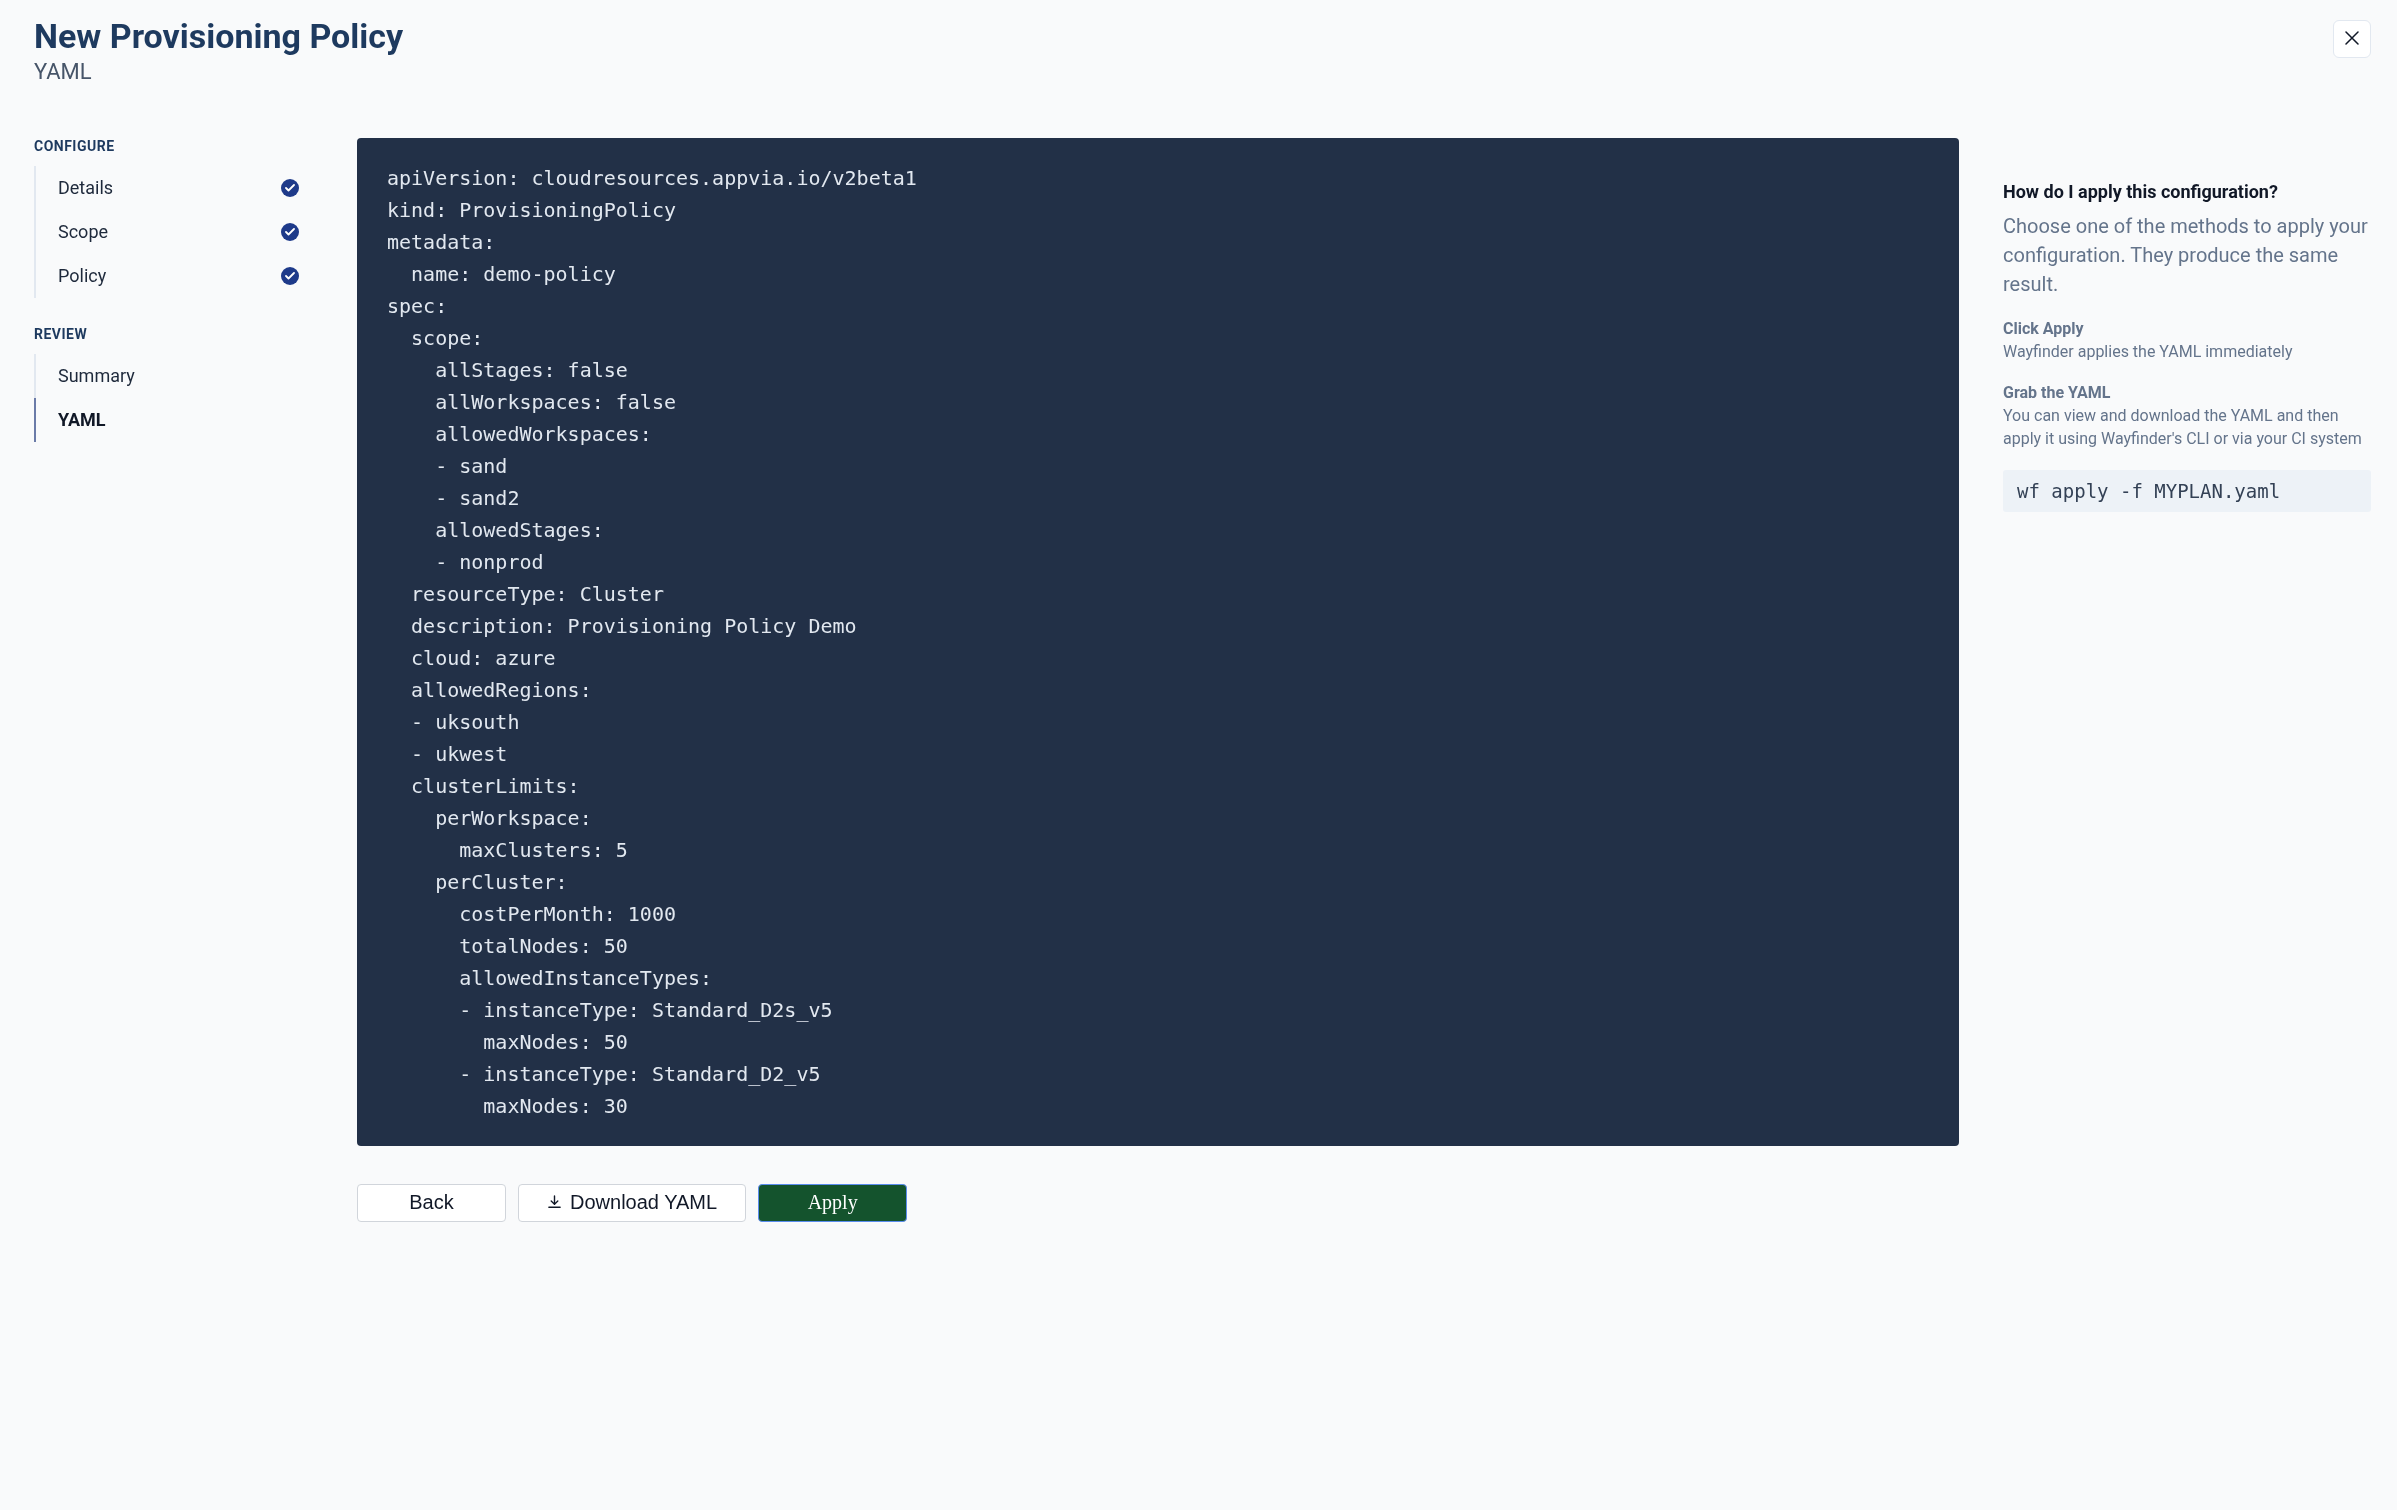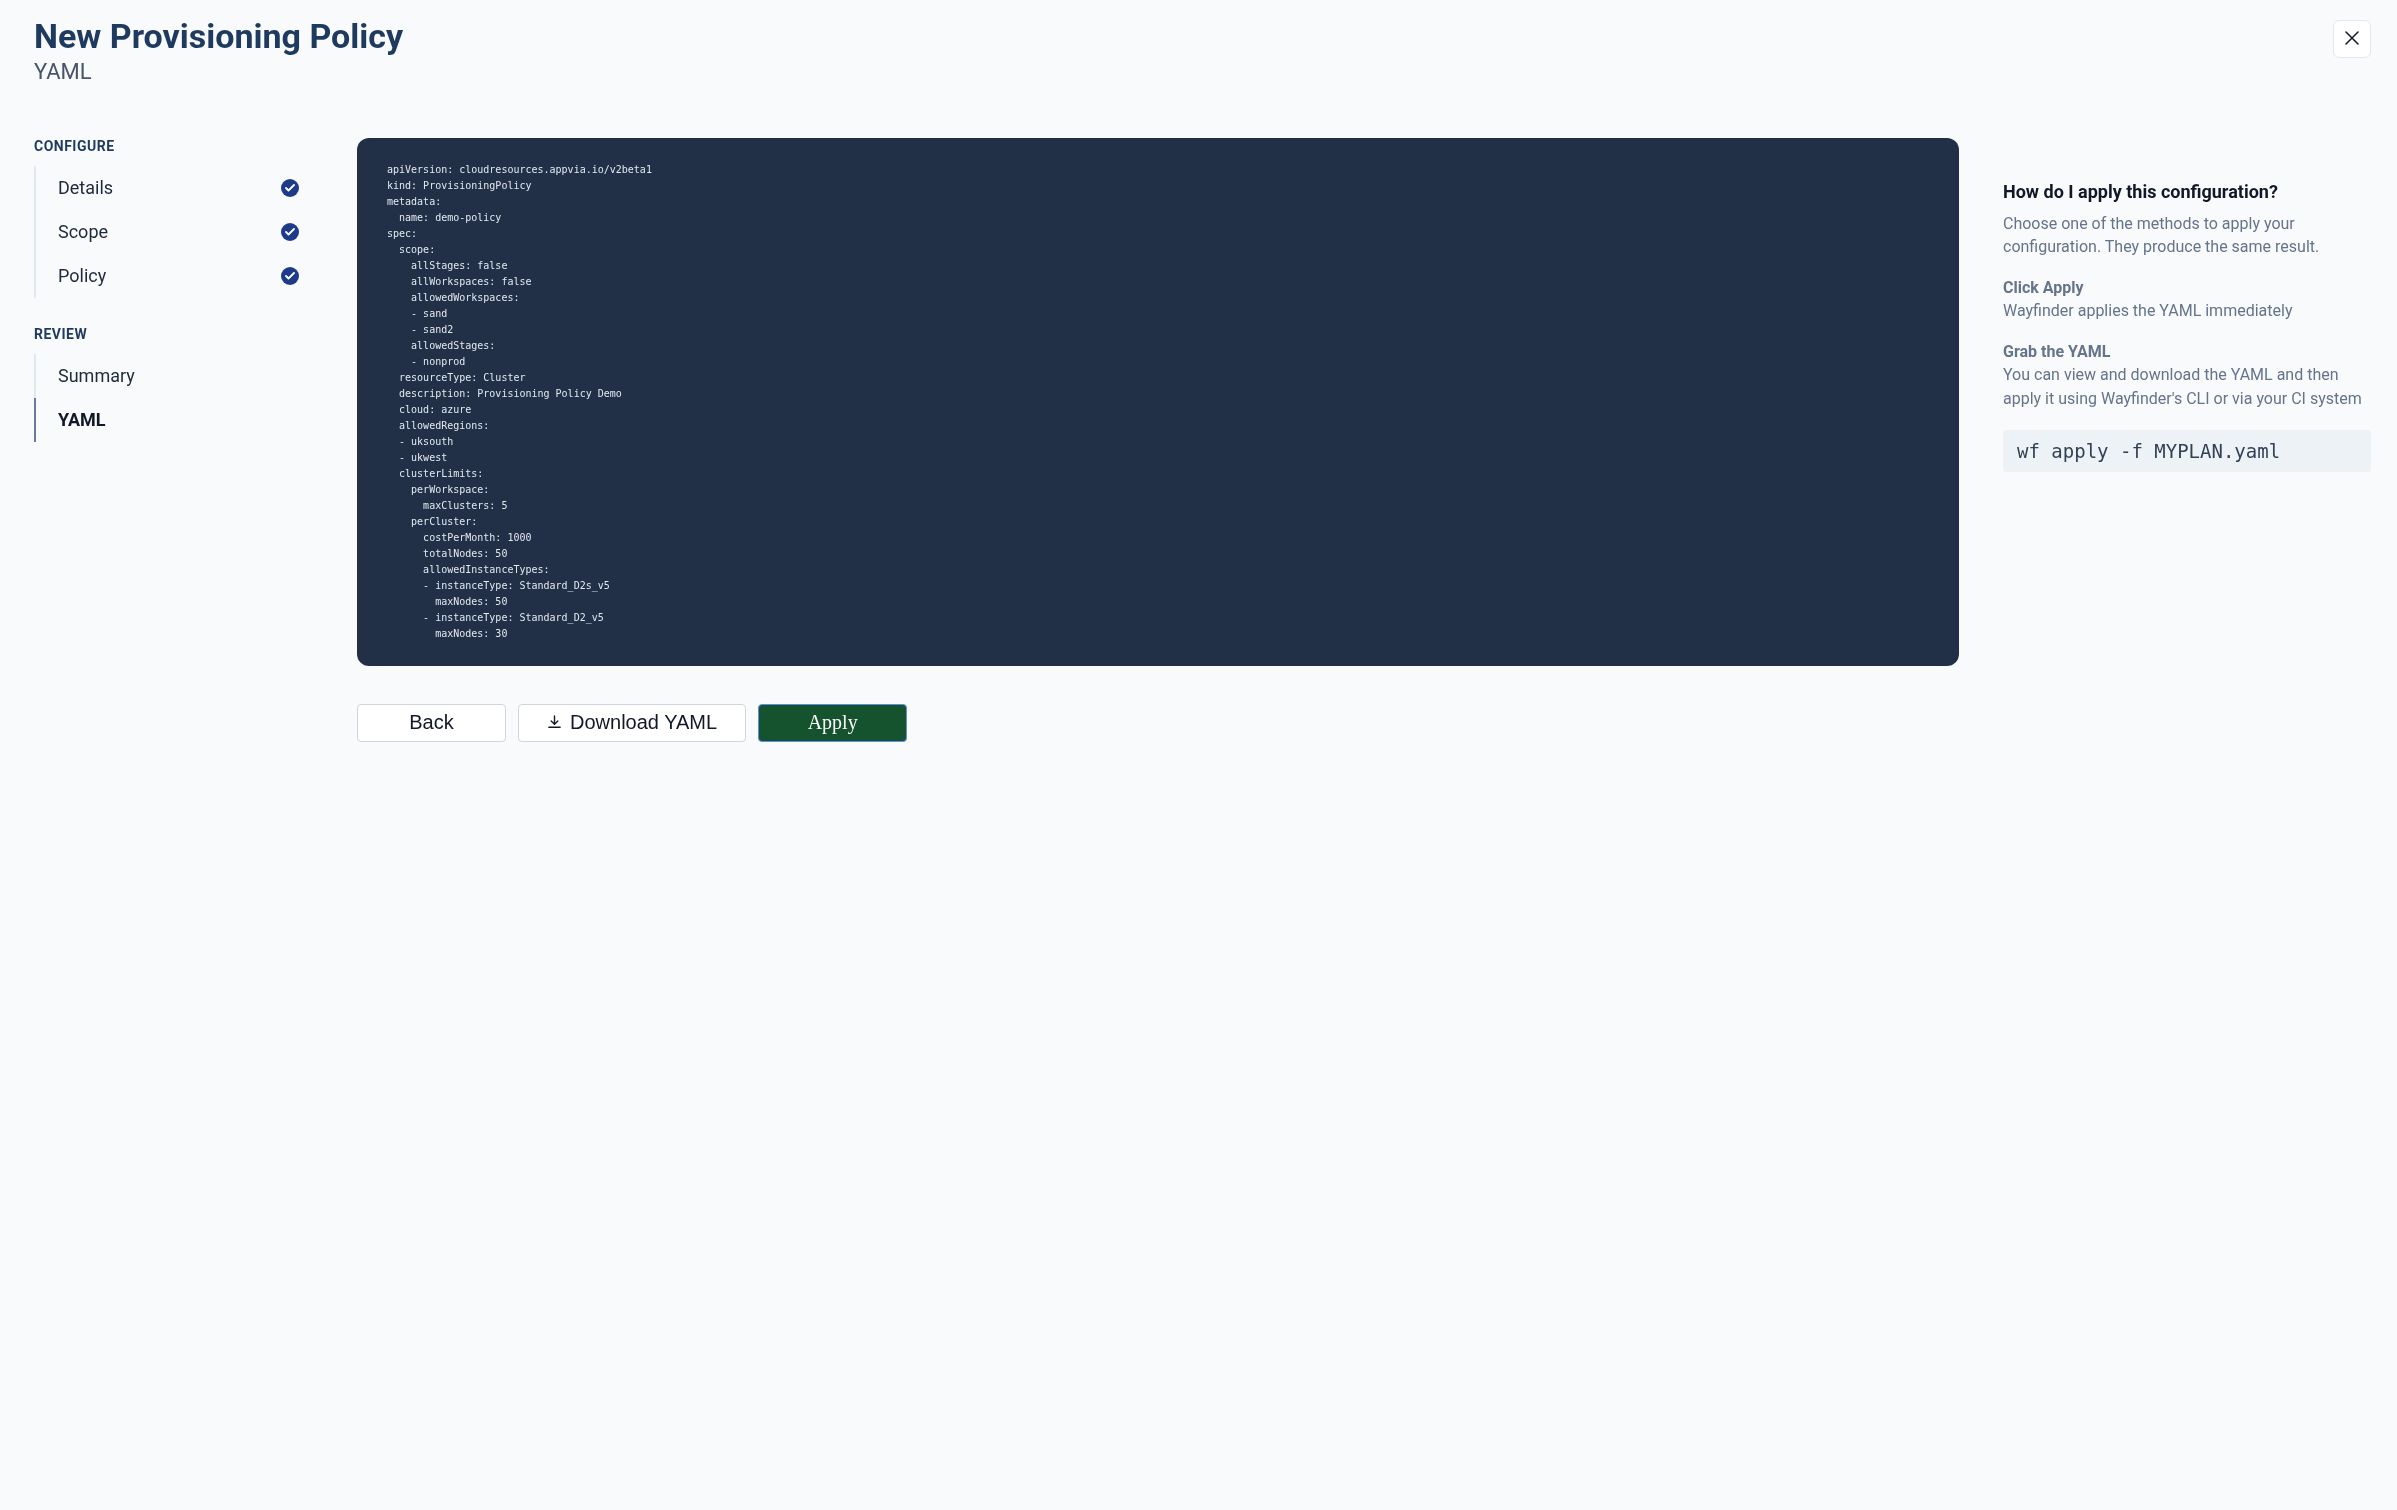--- a/index.html
+++ b/index.html
@@ -102,24 +102,24 @@
   .center-col {}
   .center-heading {
     font-size: 18px;
     font-weight: 700;
     color: #111827;
     margin-bottom: 14px;
   }
   .yaml-box {
     background: #223047;
     color: #e2e8f0;
-    border-radius: 12px;
+    border-radius: 4px;
     padding: 24px 30px;
     font-family: ui-monospace, SFMono-Regular, "SF Mono", Menlo, Consolas, monospace;
-    font-size: 10px;
+    font-size: 20px;
     line-height: 1.6;
     white-space: pre;
     overflow-x: auto;
   }
   .button-row {
     display: flex;
     gap: 12px;
     margin-top: 38px;
   }
   .btn {
@@ -150,21 +150,21 @@
   
   .right-col {}
   .right-heading {
     font-size: 18px;
     font-weight: 700;
     color: #111827;
     margin-bottom: 10px;
     margin-top: 43px;
   }
   .right-para {
-    font-size: 16px;
+    font-size: 20px;
     color: #64748b;
     line-height: 1.45;
     margin-bottom: 20px;
   }
   .method-title {
     font-size: 16px;
     font-weight: 700;
     color: #64748b;
     margin-bottom: 2px;
   }

